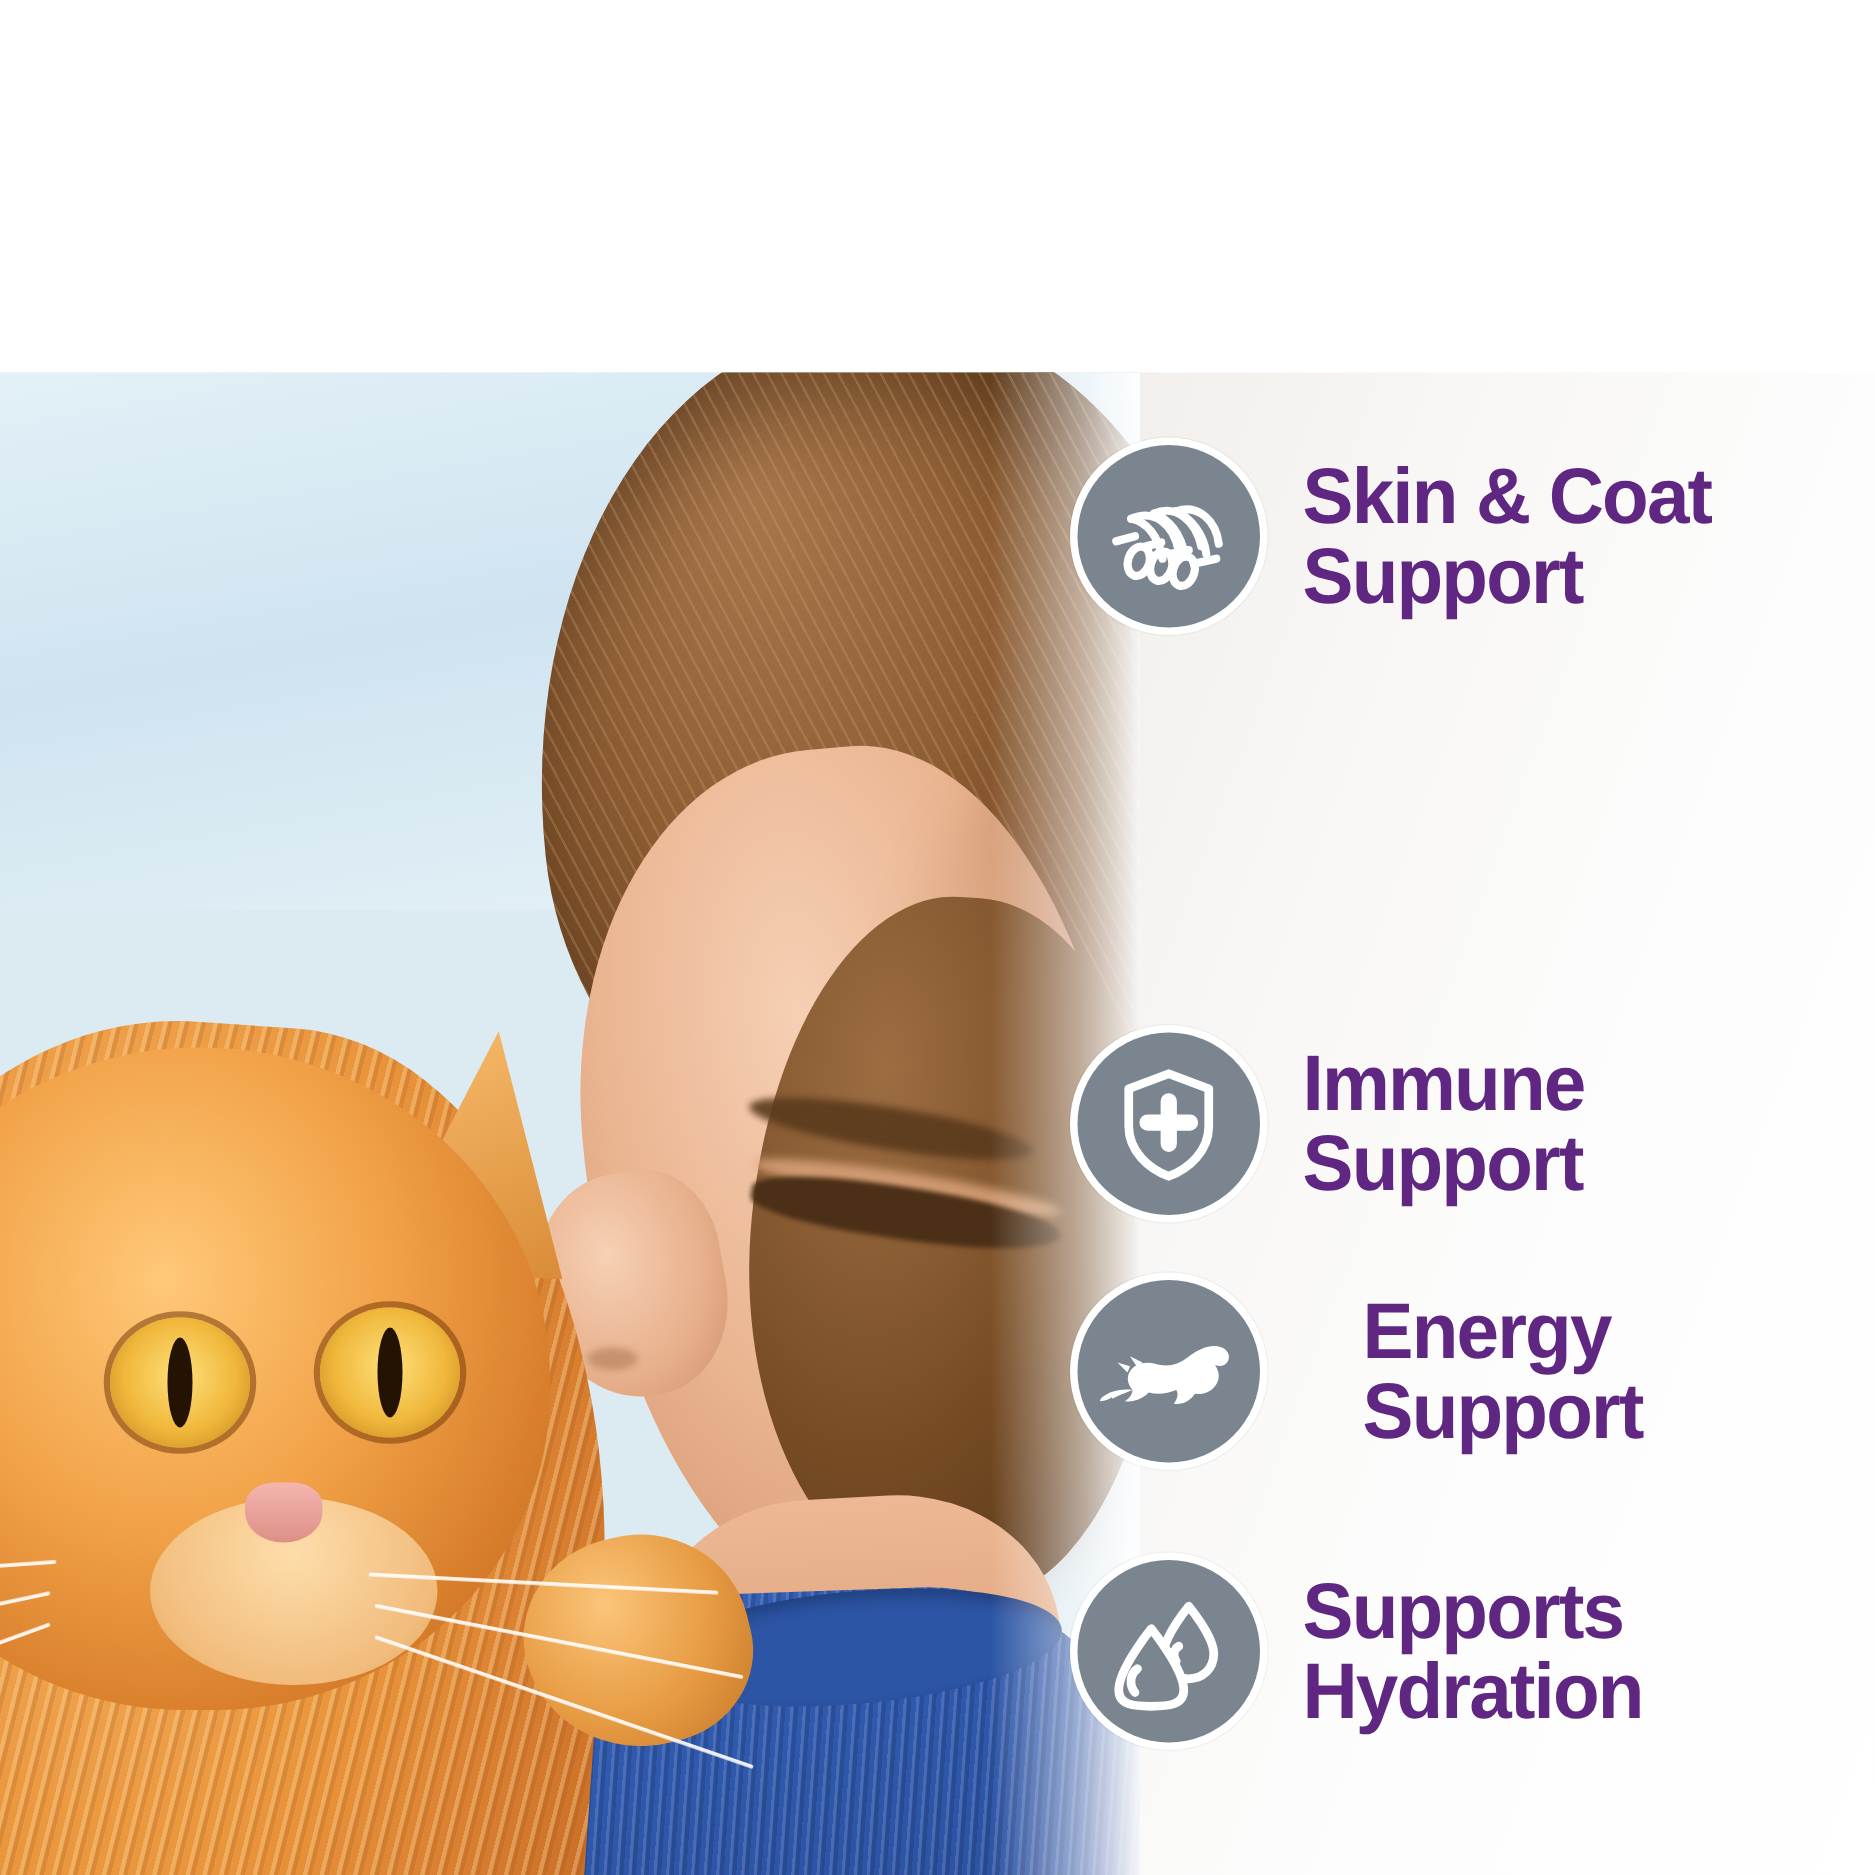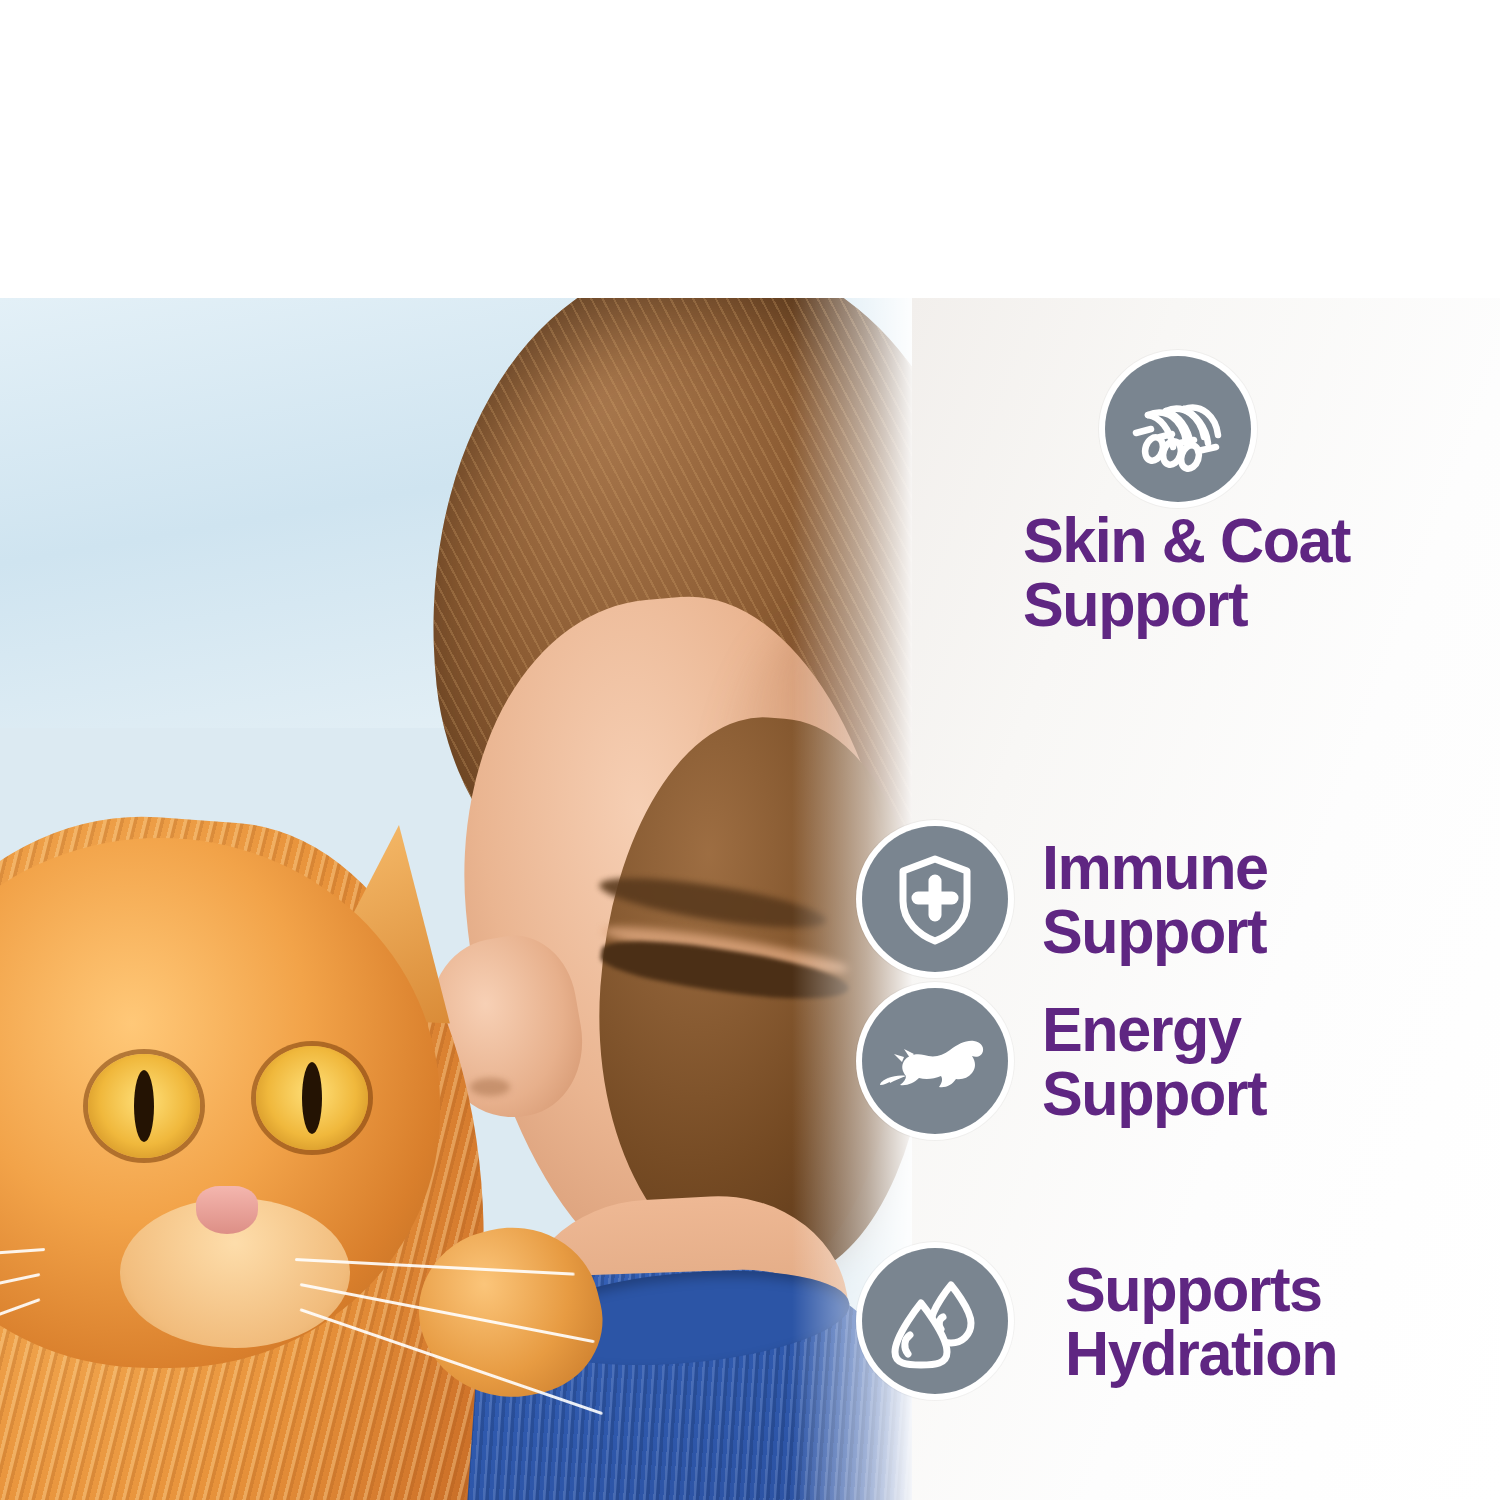--- a/index.html
+++ b/index.html
@@ -191,21 +191,21 @@
     <div class="whisker" style="left:40px;top:1000px;width:250px;transform:rotate(160deg);"></div>
     <div class="whisker" style="left:45px;top:950px;width:210px;transform:rotate(176deg);"></div>
 
     <div class="photo-fade"></div>
   </div>
 
   <div class="panel"></div>
 
   <div class="rows">
 
-    <div class="row" style="top:52px;flex-direction:column;">
+    <div class="row" style="top:52px;">
       <div class="badge">
         <div class="badge-disc">
           <svg width="104" height="104" viewBox="0 0 104 104" fill="none" stroke="#ffffff" stroke-width="6.5" stroke-linecap="round" stroke-linejoin="round">
             <path d="M22 38 C40 30 56 42 60 64"></path>
             <path d="M22 38 C34 40 44 52 47 70"></path>
             <ellipse cx="28" cy="72" rx="8.5" ry="12" transform="rotate(18 28 72)"></ellipse>
             <path d="M40 34 C58 26 74 40 78 60"></path>
             <path d="M40 34 C52 38 62 50 65 68"></path>
             <ellipse cx="46" cy="76" rx="8.5" ry="12" transform="rotate(18 46 76)"></ellipse>
             <path d="M58 32 C76 26 90 40 92 58"></path>
@@ -229,21 +229,21 @@
           <svg width="104" height="104" viewBox="0 0 104 104" fill="none" stroke="#ffffff" stroke-width="7" stroke-linecap="round" stroke-linejoin="round">
             <path d="M52 12 L84 24 V54 C84 74 68 88 52 94 C36 88 20 74 20 54 V24 Z"></path>
             <path d="M52 34 V68 M35 51 H69" stroke-width="13"></path>
           </svg>
         </div>
       </div>
       <div class="row-label"><span>Immune
 Support</span></div>
     </div>
 
-    <div class="row" style="top:684px;">
+    <div class="row" style="top:720px;gap:48px;">
       <div class="badge">
         <div class="badge-disc">
           <svg width="110" height="110" viewBox="0 0 110 110" fill="#ffffff">
             <path d="M8 72 C14 70 20 69 26 70 C22 65 21 60 24 55
                      C28 49 36 47 44 49 C54 52 62 50 70 44
                      C78 38 86 34 94 35 C100 36 104 40 103 45
                      C102 50 97 52 92 50 C96 56 96 62 92 67
                      C88 72 82 74 76 73 C72 79 66 82 59 81
                      C62 77 63 73 61 70 C54 73 46 74 39 72
                      C34 77 27 80 20 79 C24 76 26 73 26 70
@@ -251,21 +251,21 @@
             <path d="M22 56 L14 48 L24 51 Z"></path>
             <path d="M30 52 L24 43 L34 48 Z"></path>
             <path d="M8 72 C4 74 0 76 0 79 C4 79 8 77 11 75 Z"></path>
           </svg>
         </div>
       </div>
       <div class="row-label"><span>Energy
 Support</span></div>
     </div>
 
-    <div class="row" style="top:944px;gap:23px;">
+    <div class="row" style="top:944px;">
       <div class="badge">
         <div class="badge-disc">
           <svg width="104" height="104" viewBox="0 0 104 104" fill="none" stroke="#ffffff" stroke-width="7" stroke-linecap="round" stroke-linejoin="round">
             <path d="M68 16 C68 16 88 40 88 54 C88 66 79 74 68 74
                      C57 74 48 66 48 54 C48 40 68 16 68 16 Z"></path>
             <path d="M60 48 C56 50 55 56 58 60"></path>
             <path d="M38 34 C38 34 64 66 64 83 C64 95 52 96 38 96
                      C24 96 12 95 12 83 C12 66 38 34 38 34 Z" fill="#7A8590"></path>
             <path d="M27 66 C21 70 20 79 25 85"></path>
           </svg>

